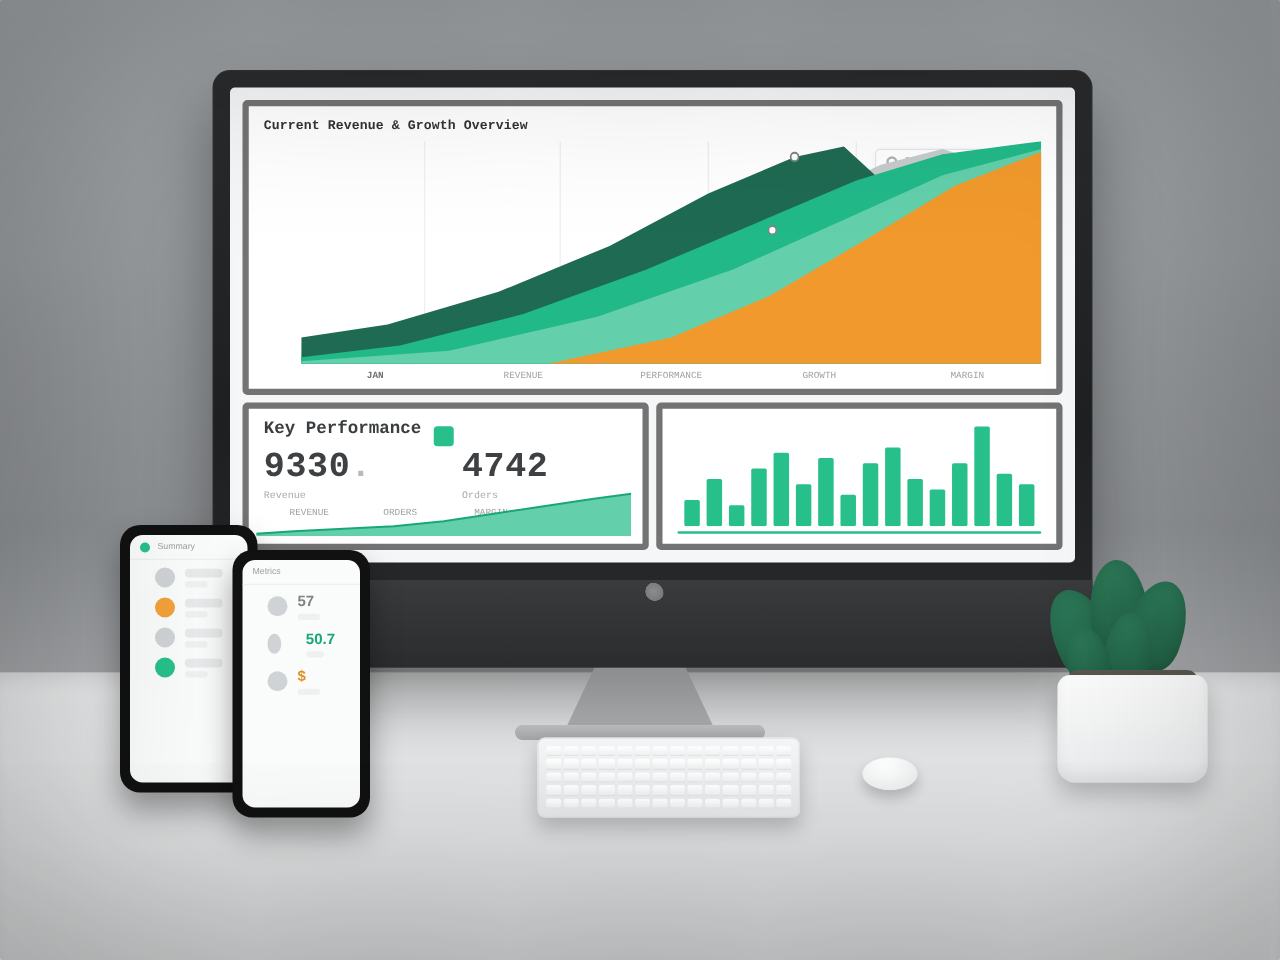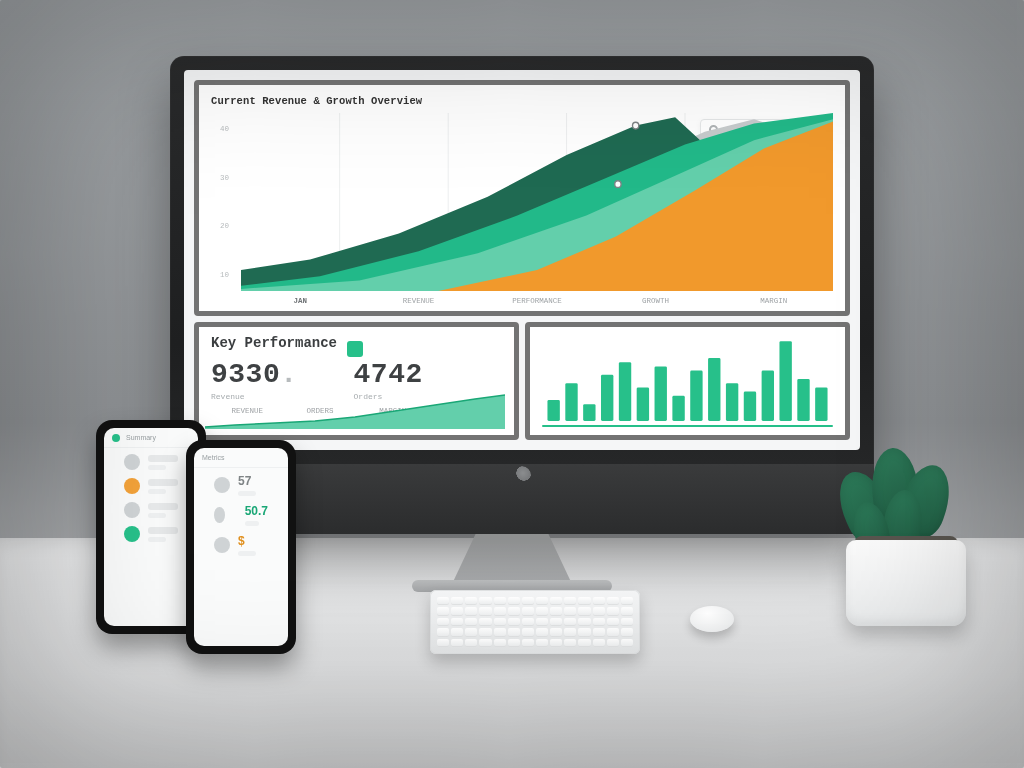--- a/index.html
+++ b/index.html
@@ -99,21 +99,21 @@
   .area-wrap { flex:1; margin: 6px 0 0 30px; position:relative; }
   .area-wrap svg { width:100%; height:100%; display:block; }
   .xaxis { display:flex; margin:6px 0 0 30px; gap:0; color:#9fa3a6; font-size:7.5px; }
   .xaxis div { flex:1; text-align:center; white-space:nowrap; overflow:hidden; }
   .xaxis .lead { font-weight:700; color:#6f7376; }
 
   
   .bottom { display:grid; grid-template-columns: 1fr 1fr; gap:6px; margin: 0 10px 10px 10px; }
   .kpi { padding: 8px 12px 6px 12px; position:relative; }
   .kpi-title { font-size: 14px; font-weight:700; color:#3b3e40; }
-  .kpi-vals { display:flex; gap:56px; margin-top:8px; }
+  .kpi-vals { display:flex; gap:72px; margin-top:8px; }
   .kpi-big { font-size:28px; font-weight:700; color:#3e4143; letter-spacing:.5px; }
   .kpi-big .pt { color:#b7bbbd; }
   .kpi-sub { font-size:8px; color:#a7acaf; margin-top:2px; }
   .kpi-dot {
     position:absolute; left:50%; top:14px; transform:translateX(-10px);
     width:16px; height:16px; border-radius:3px; background:#27c08a;
   }
   .spark { position:absolute; left:2%; right:2%; bottom:6px; height:36px; }
   .kpi .xaxis { margin-left:0; }
   .bars { padding:10px 12px 8px 12px; display:flex; flex-direction:column; }
@@ -196,26 +196,20 @@
 
     <div class="content">
 
       <div class="panel main-chart">
         <div class="mc-title">Current Revenue &amp; Growth Overview</div>
         <div class="badge">
           <span class="dot"></span>
           <span>Performance Insights</span>
         </div>
 
-        <div class="yaxis">
-          <span>40</span>
-          <span>30</span>
-          <span>20</span>
-          <span>10</span>
-        </div>
 
         <div class="area-wrap">
           <svg viewBox="0 0 600 170" preserveAspectRatio="none">
 
             <g stroke="#eceeef" stroke-width="1">
               <line x1="100" y1="0" x2="100" y2="170"></line>
                 <line x1="210" y1="0" x2="210" y2="170"></line>
               <line x1="330" y1="0" x2="330" y2="170"></line>
                 <line x1="450" y1="0" x2="450" y2="170"></line>
             </g>

